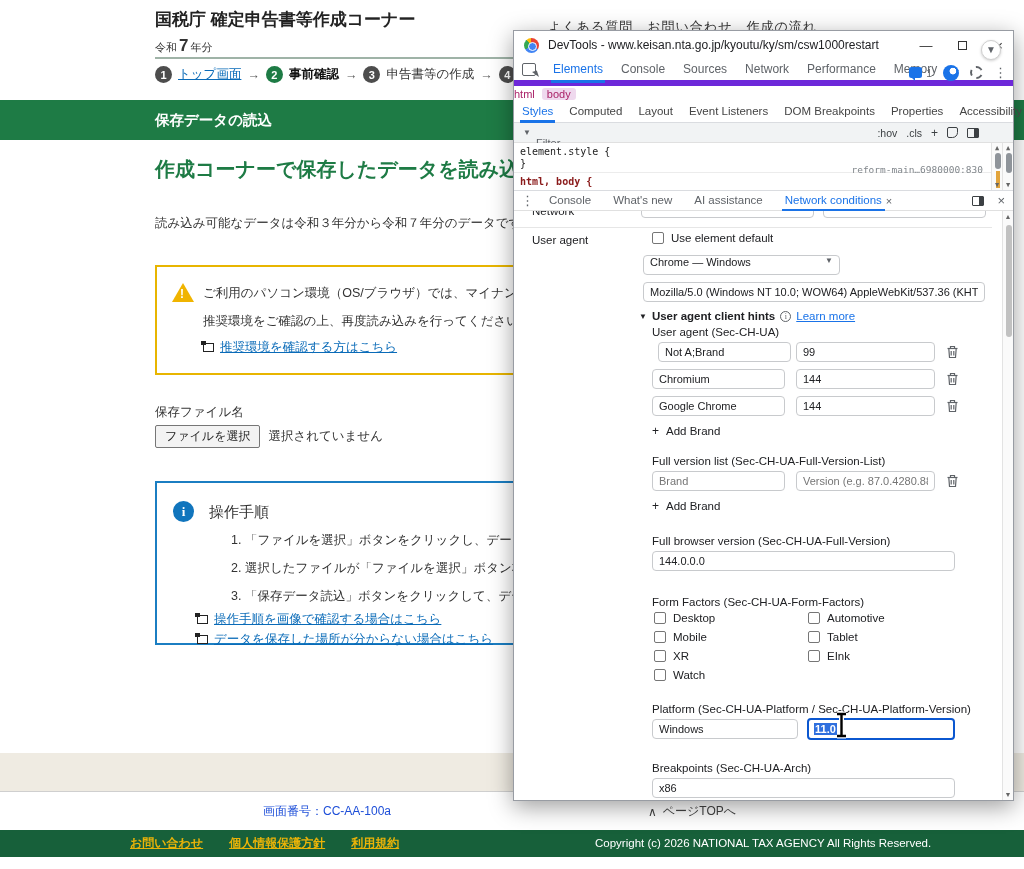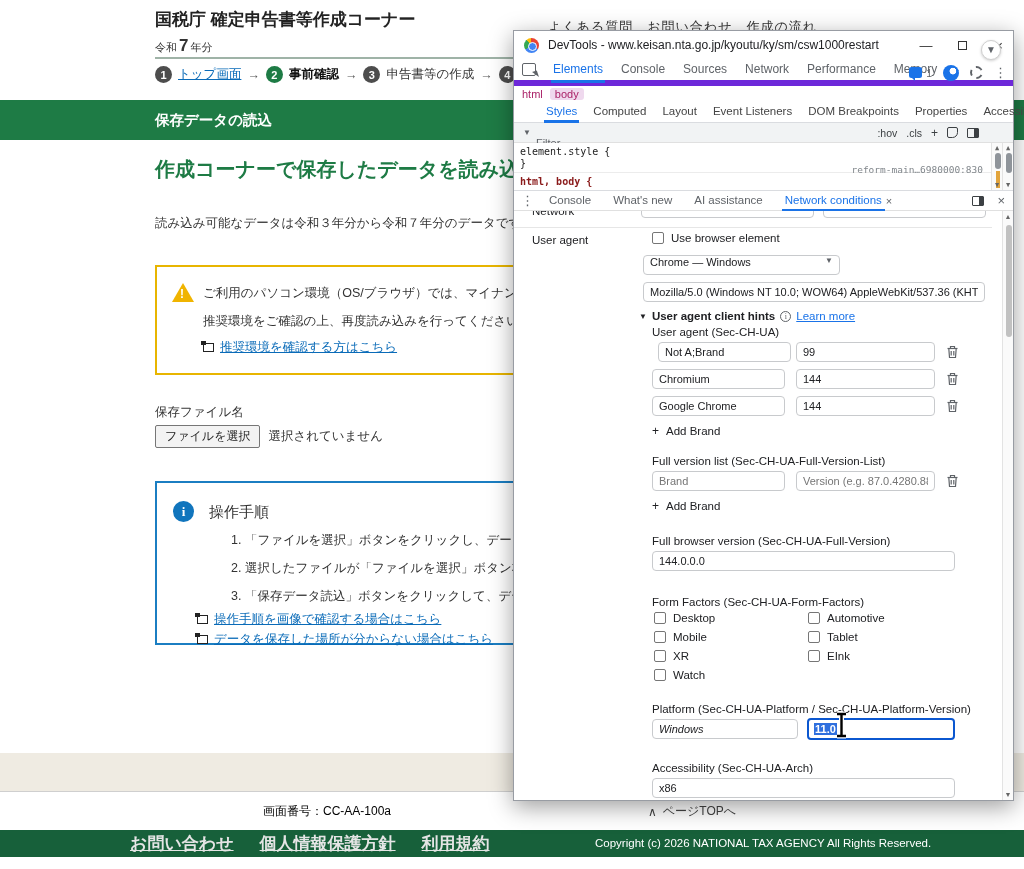--- a/index.html
+++ b/index.html
@@ -40,25 +40,25 @@
   .filestatus { font-size:12.5px; color:#333; }
 
   .infobox { left:155px; top:481px; width:740px; height:164px; border:2px solid #1b7ec2; background:#fff; }
   .infoico { position:absolute; left:16px; top:18px; width:21px; height:21px; border-radius:50%; background:#1175bd; color:#fff; font-weight:bold; font-size:13px; display:flex; align-items:center; justify-content:center; font-family:"Liberation Serif",serif; }
   .infobox .ititle { position:absolute; left:52px; top:20px; font-size:15px; color:#333; }
   .infobox .step { position:absolute; left:74px; font-size:12.5px; color:#333; white-space:nowrap; }
   .infobox .lrow { position:absolute; left:40px; display:flex; align-items:center; gap:6px; }
 
   .beige { left:0; top:753px; width:1024px; height:38px; background:#efebe2; }
   .whiteband { left:0; top:791px; width:1024px; height:39px; background:#fff; border-top:1px solid #cfcfcf; }
-  .screennum { left:263px; top:803px; font-size:12px; color:#000000; }
+  .screennum { left:263px; top:803px; font-size:12px; color:#1d4ed8; }
   .pagetop { left:648px; top:803px; font-size:12px; color:#444; display:flex; gap:6px; align-items:center; }
   .p-footer { left:0; top:830px; width:1024px; height:27px; background:#17603a; }
   .f-links { position:absolute; left:130px; top:0; height:27px; display:flex; align-items:center; gap:26px; }
-  .f-links span { color:#e5e5e5; font-size:17px; font-weight:bold; text-decoration:underline; }
+  .f-links span { color:#eab308; font-size:12px; font-weight:bold; text-decoration:underline; }
   .f-copy { position:absolute; left:595px; top:0; height:27px; line-height:27px; color:#fff; font-size:11.5px; }
 
   
   #dtwin { left:513px; top:30px; width:501px; height:771px; background:#fff; border:1px solid #989ca3; box-shadow:0 6px 22px rgba(0,0,0,.38); }
   .dt-titlebar { position:absolute; left:0; top:0; width:100%; height:28px; background:#fff; display:flex; align-items:center; }
   .chrome-logo { width:15px; height:15px; border-radius:50%; margin-left:10px; background:conic-gradient(#ea4335 0 33%, #4285f4 33% 66%, #34a853 66% 88%, #fbbc05 88% 100%); position:relative; }
   .chrome-logo::after { content:""; position:absolute; left:4px; top:4px; width:7px; height:7px; border-radius:50%; background:#4285f4; border:1.5px solid #fff; }
   .dt-title { font-size:12px; color:#202124; margin-left:9px; }
   .winbtns { position:absolute; right:6px; top:0; height:28px; display:flex; align-items:center; gap:24px; }
   .winbtn { font-size:13px; color:#333; width:16px; text-align:center; }
@@ -73,25 +73,25 @@
   .dt-over { font-size:12px; color:#5f6368; padding:0 6px; }
   .dt-right { position:absolute; right:6px; top:0; height:27px; display:flex; align-items:center; gap:11px; }
   .bubble { width:13px; height:11px; background:#1a73e8; border-radius:2.5px; position:relative; }
   .bubble::after { content:""; position:absolute; left:2px; bottom:-3px; border-left:4px solid transparent; border-right:0 solid transparent; border-top:4px solid #1a73e8; }
   .bubble-n { font-size:10.5px; color:#5f6368; margin-left:-7px; }
   .ai-ico { width:16px; height:16px; border-radius:50%; background:radial-gradient(circle at 62% 38%, #fff 0 22%, #1a73e8 26%); }
   .gear { width:13px; height:13px; border:2px dashed #5f6368; border-radius:50%; }
   .vdots { font-size:13px; color:#5f6368; letter-spacing:0; }
 
   .dt-crumbs { position:absolute; left:0; top:55px; width:100%; height:15px; display:flex; align-items:center; font-size:11px; background:#fff; }
-  .crumb { color:#aa2268; margin-left:8px; }
+  .crumb { color:#aa2268; }
   .crumb.sel { background:#efd9ee; border-radius:3px; padding:0 5px; margin-left:7px; }
   .scrolldn { position:absolute; right:12px; top:9px; width:20px; height:20px; border-radius:50%; background:#fff; border:1px solid #d0d0d0; box-shadow:0 1px 3px rgba(0,0,0,.2); color:#5f6368; font-size:10px; text-align:center; line-height:18px; z-index:5; }
 
-  .dt-styletabs { position:absolute; left:0; top:70px; width:100%; height:22px; display:flex; align-items:center; border-bottom:1px solid #dadce0; background:#fff;padding-left:24px; }
+  .dt-styletabs { position:absolute; left:0; top:70px; width:100%; height:22px; display:flex; align-items:center; border-bottom:1px solid #dadce0; background:#fff; }
   .st-tab { font-size:11.5px; color:#444; padding:0 8px; height:22px; line-height:21px; position:relative; white-space:nowrap; }
   .st-tab.active { color:#1a73e8; }
   .st-tab.active::after { content:""; position:absolute; left:6px; right:6px; bottom:0; height:2.5px; background:#1a73e8; }
 
   .dt-filter { position:absolute; left:0; top:92px; width:100%; height:20px; background:#f1f3f4; border-bottom:1px solid #e0e0e0; display:flex; align-items:center; }
   .funnel { font-size:8px; color:#5f6368; margin:0 5px 0 9px; }
   .filter-ph { font-size:11px; color:#5f6368;margin-top:20px; }
   .filter-right { position:absolute; right:34px; display:flex; gap:9px; align-items:center; font-size:10.5px; color:#3c4043; }
   .plus-ico { font-size:12px; }
   .brush-ico { width:11px; height:11px; border:1.5px solid #3c4043; border-radius:2px 2px 50% 2px; }
@@ -317,21 +317,21 @@
         </div>
       <div class="dtsel" style="left:309px; top:-13px; width:163px;">
           <span>Save-Data: default</span>
           <span class="car">▼</span>
         </div>
       <div class="hsep" style="top:16px"></div>
 
       <div class="lbl-col" style="top:23px">User agent</div>
       <div class="cbrow" style="left:138px; top:21px;">
           <span class="cbox"></span>
-          <span>Use browser element</span>
+          <span>Use element default</span>
         </div>
 
       <div class="dtsel" style="left:129px; top:44px; width:197px;">
           <span>Chrome — Windows</span>
           <span class="car">▼</span>
         </div>
 
       <input class="dtinput" style="left: 129px; top: 71px; width: 342px;" value="Mozilla/5.0 (Windows NT 10.0; WOW64) AppleWebKit/537.36 (KHTML, like G">
 
       <div class="caption" style="top:99px">
@@ -423,34 +423,34 @@
       <div class="cbrow" style="left:294px; top:439px;">
           <span class="cbox"></span>
           <span>EInk</span>
         </div>
       <div class="cbrow" style="left:140px; top:458px;">
           <span class="cbox"></span>
           <span>Watch</span>
         </div>
 
       <div class="fieldlbl" style="top:492px">Platform (Sec-CH-UA-Platform / Sec-CH-UA-Platform-Version)</div>
-      <input class="dtinput" style="left: 138px; top: 508px; width: 146px; font-style: italic;" value="Windows">
+      <input class="dtinput" style="left: 138px; top: 508px; width: 146px;" value="Windows">
       <div class="focusinput" style="left:293px; top:507px; width:148px;">
           <span class="selhl">11.0</span>
         </div>
       <svg class="ibeam" width="15" height="28" viewBox="0 0 15 28">
         <g stroke="#fff" stroke-width="5" fill="none">
             <path d="M3 3h9M7.5 3v22M3 25h9"></path>
           </g>
         <g stroke="#000" stroke-width="2.4" fill="none">
             <path d="M3 3h9M7.5 3v22M3 25h9"></path>
           </g>
       </svg>
 
-      <div class="fieldlbl" style="top:551px">Accessibility (Sec-CH-UA-Arch)</div>
+      <div class="fieldlbl" style="top:551px">Breakpoints (Sec-CH-UA-Arch)</div>
       <input class="dtinput" style="left: 138px; top: 567px; width: 303px;" value="x86">
 
       <div class="drawer-sb">
         <span class="ar" style="position:absolute; left:0; width:100%; text-align:center; top:2px; font-size:7px; color:#666;">▲</span>
         <span style="position:absolute; left:2.5px; width:6px; border-radius:3px; background:#c1c1c1; top:14px; height:112px;"></span>
         <span class="ar" style="position:absolute; left:0; width:100%; text-align:center; bottom:2px; font-size:7px; color:#666;">▼</span>
       </div>
     </div>
   </div>
 

